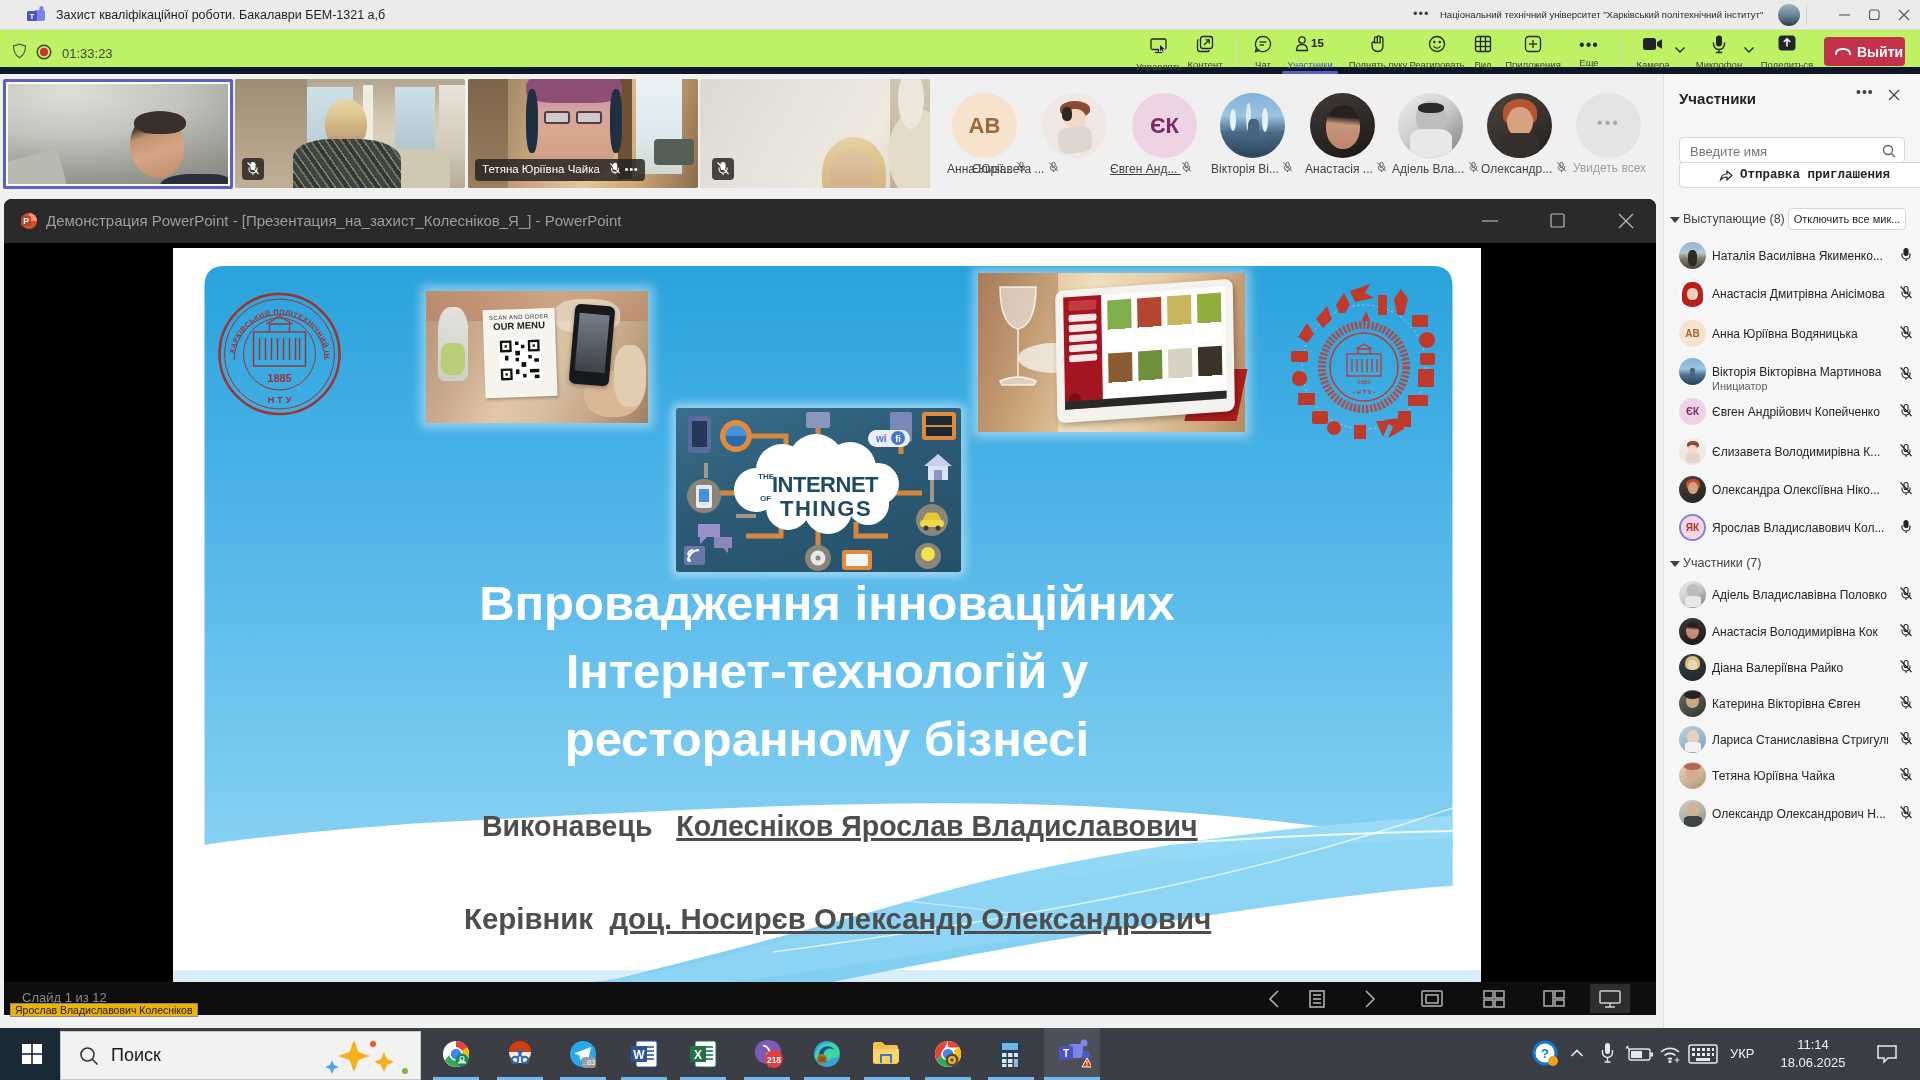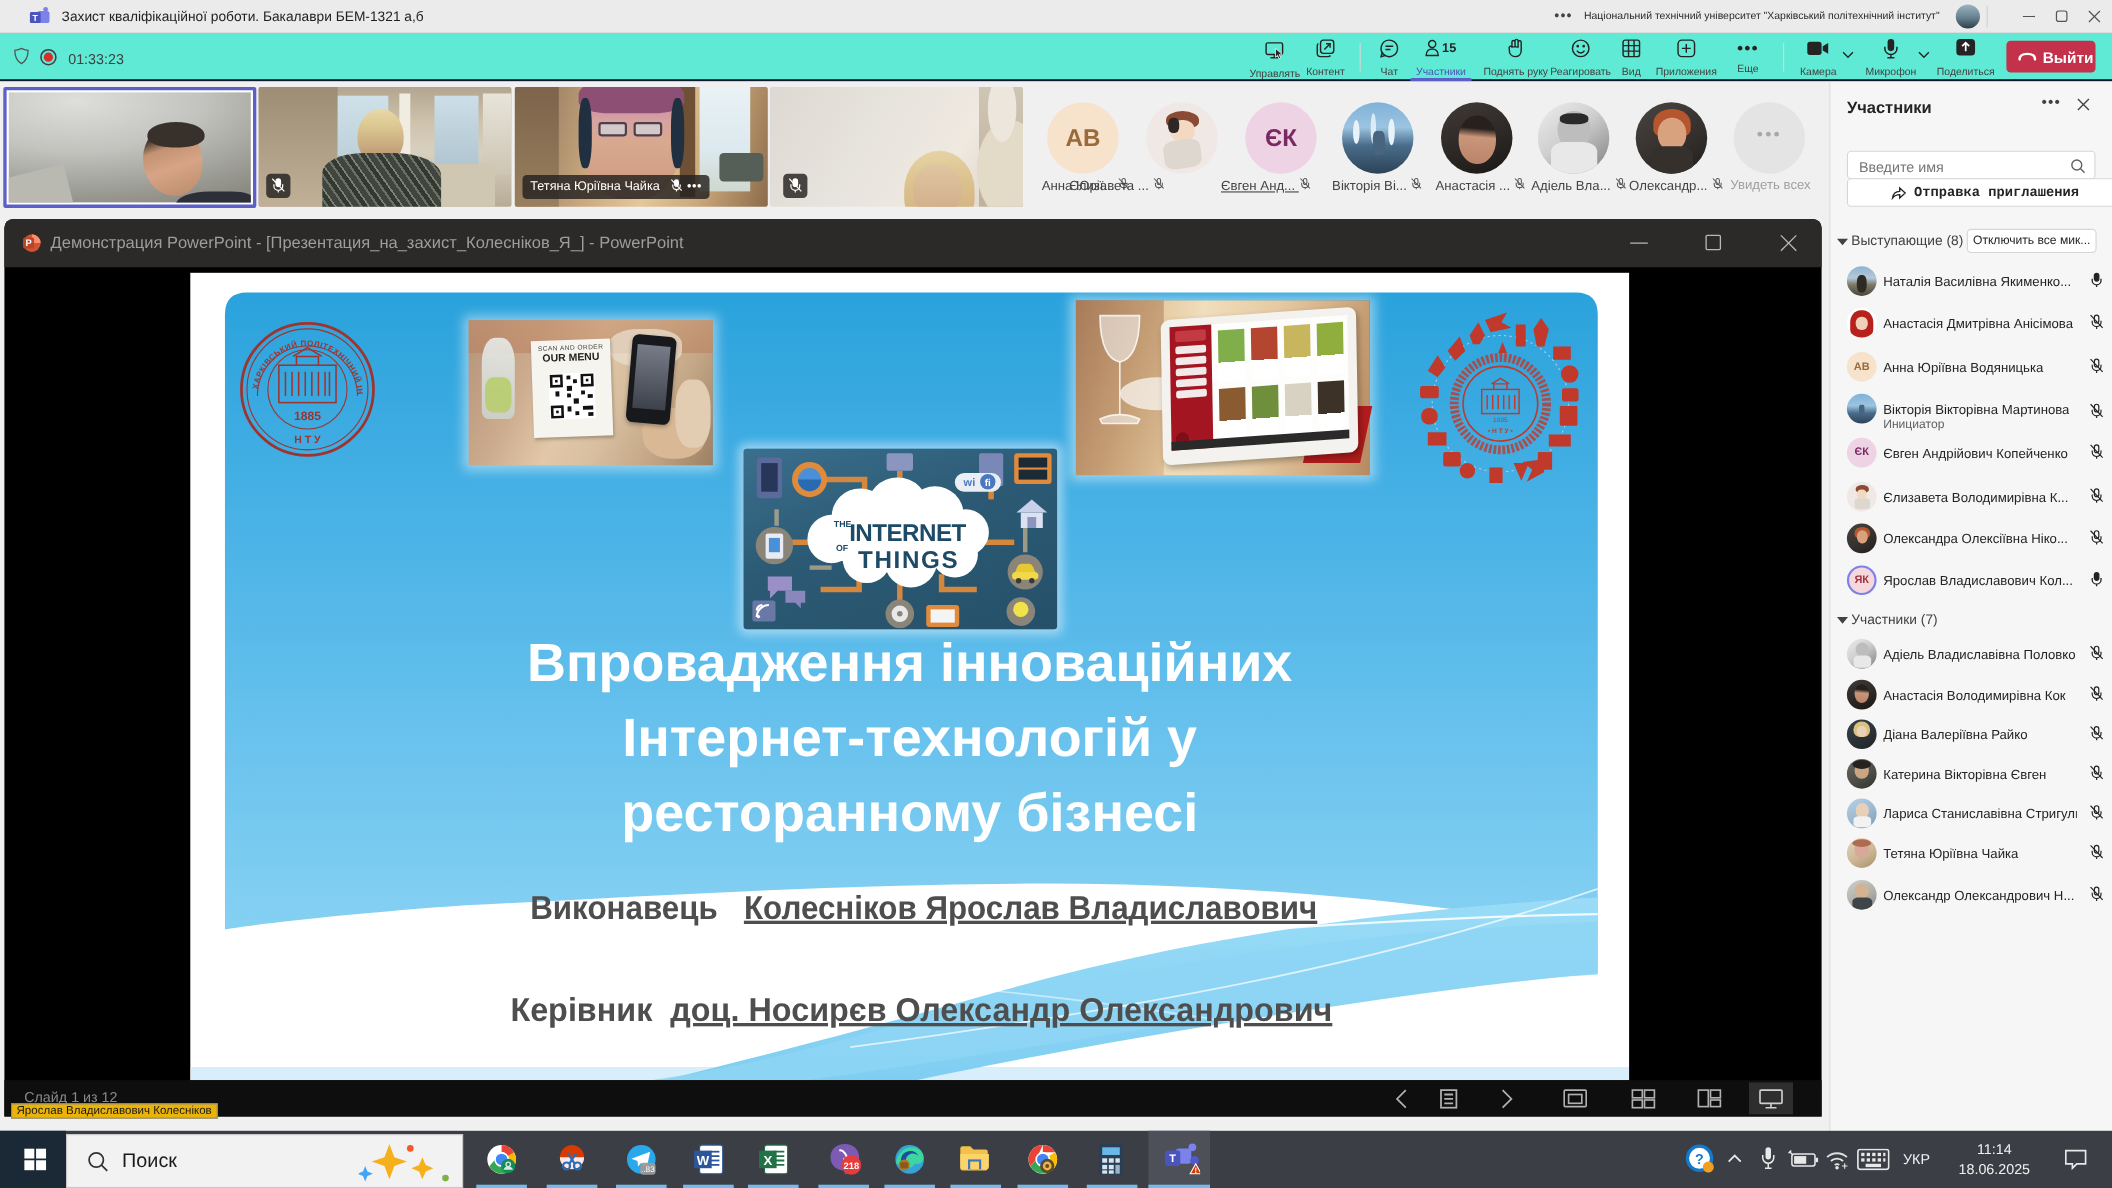--- a/index.html
+++ b/index.html
@@ -7,21 +7,21 @@
   body { position:relative; background:#f0f0f0; }
   .abs { position:absolute; }
 
   
   #topbar { left:0; top:0; width:1920px; height:30px; background:#ebebeb; border-bottom:1px solid #dcdcdc; }
   #topbar .mtitle { position:absolute; left:56px; top:8px; font-size:12.5px; color:#1f1f1f; }
   #topbar .ctitle { position:absolute; left:1440px; top:9px; font-size:9.5px; color:#2a2a2a; }
   #topbar .dots3 { position:absolute; left:1413px; top:6px; font-size:13px; color:#444; letter-spacing:1px;}
 
   
-  #toolbar { left:0; top:30px; width:1920px; height:44px; background:#5eead4; border-bottom:2px solid #0f172a; }
+  #toolbar { left:0; top:30px; width:1920px; height:44px; background:#bef264; border-bottom:7px solid #0f172a; }
   .tbtn { position:absolute; top:4px; text-align:center; color:#242424; }
   .tbtn .lbl { font-size:9.5px; color:#424242; display:block; margin-top:1px; white-space:nowrap; }
   .tdiv { position:absolute; top:9px; width:1px; height:26px; background:#d6d6d6; }
 
   
   #strip { left:0; top:74px; width:1663px; height:126px; background:#f0f0f0; }
   .vid { position:absolute; top:5px; height:109px; border-radius:2px; overflow:hidden; }
 
   
   .av { position:absolute; top:19px; width:65px; height:65px; border-radius:50%; overflow:hidden; }

